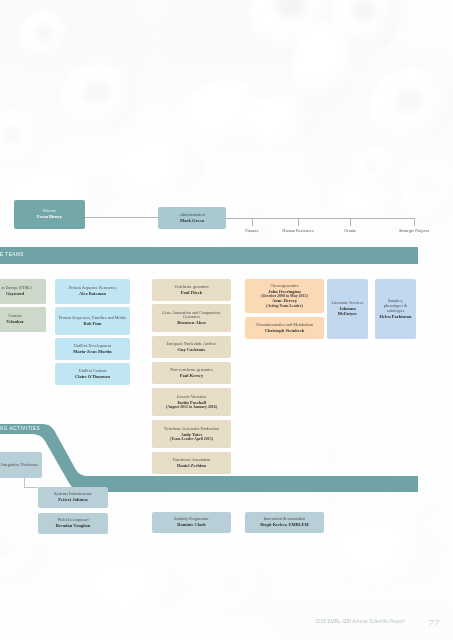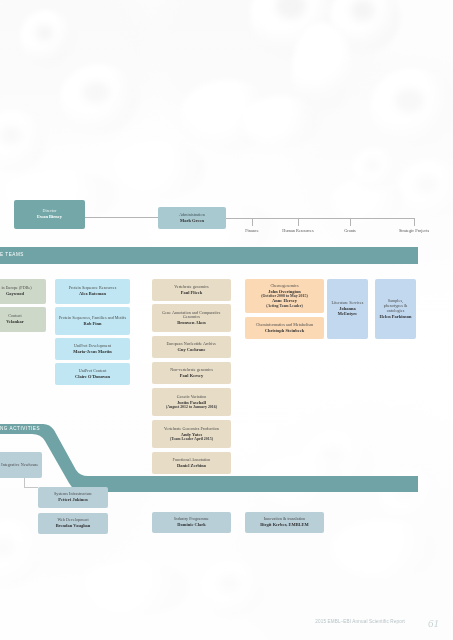--- a/index.html
+++ b/index.html
@@ -334,15 +334,15 @@
   <div class="node n-slate" style="left:152px; top:512px; width:79px; height:21px;">
     <span class="role">Industry Programme</span>
     <span class="person">Dominic Clark</span>
   </div>
   <div class="node n-slate" style="left:245px; top:512px; width:79px; height:21px;">
     <span class="role">Innovation &amp; translation</span>
     <span class="person">Birgit Kerber, EMBLEM</span>
   </div>
 
   <div id="footer-text">2015 EMBL–EBI Annual Scientific Report</div>
-  <div id="page-number">61</div>
+  <div id="page-number">77</div>
 
 </div>
 
 </body></html>

